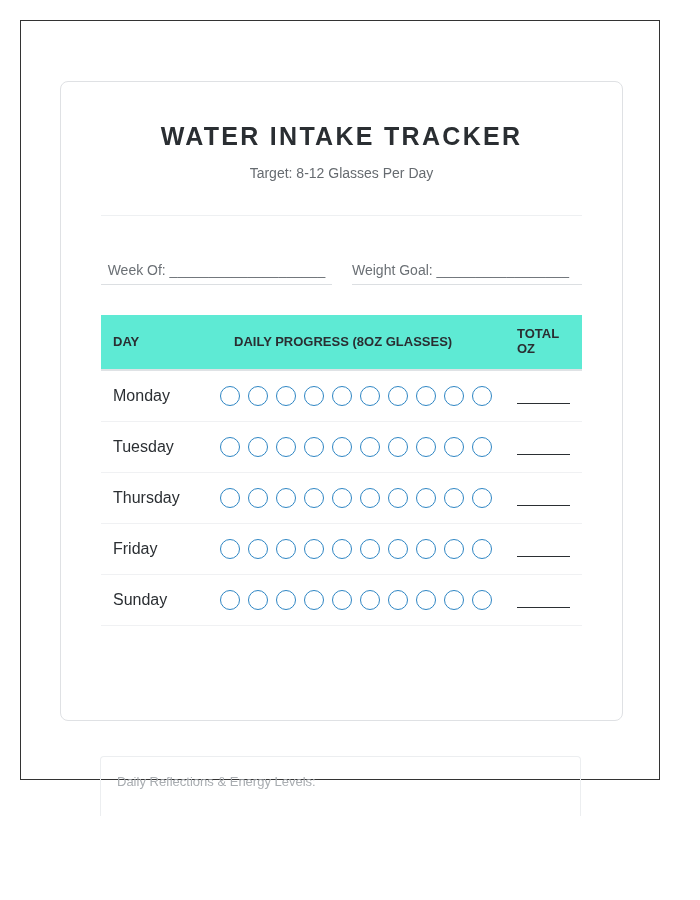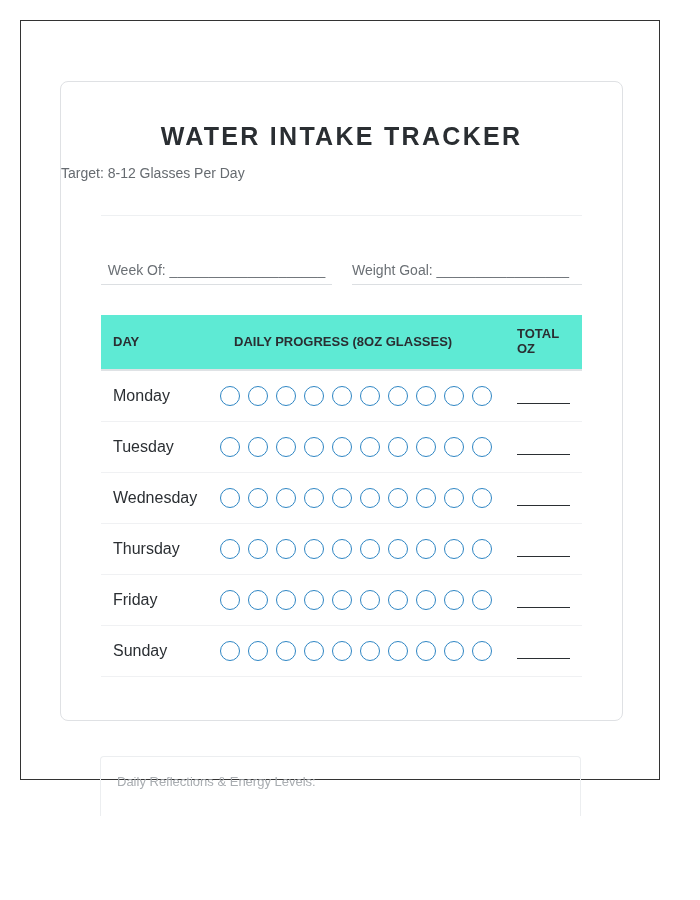--- a/index.html
+++ b/index.html
@@ -9,21 +9,21 @@
              border: 1px solid #333; box-sizing: border-box; }
     .overflow-box { position: absolute; left: 100px; top: 756px; width: 481px; height: 60px;
                     border: 1px solid #eceef0; border-bottom: none; border-radius: 4px 4px 0 0;
                     box-sizing: border-box; }
     .overflow-box .label { position: absolute; left: 16px; top: 17px; font-size: 13px; color: #a9adb1; }
     .card { position: absolute; left: 60px; top: 81px; width: 563px; height: 640px;
             border: 1px solid #dfe1e4; border-radius: 8px; box-sizing: border-box;
             background: #fff; overflow: hidden; }
     .title { position: absolute; left: 0; right: 0; top: 40px; text-align: center;
              font-size: 25px; font-weight: bold; letter-spacing: 2.3px; color: #2a2e32; }
-    .subtitle { position: absolute; left: 0; right: 0; top: 83px; 
+    .subtitle { position: absolute; left: 0; right: 0; top: 83px; text-align: center;
                 font-size: 14px; color: #666b70; }
     .divider { position: absolute; left: 40px; width: 481px; top: 133px; height: 1px; background: #eef0f2; }
     .field { position: absolute; top: 180px; height: 22px; border-bottom: 1px solid #dcdfe2;
              font-size: 14px; color: #6b7075; }
     .field.week { left: 40px; width: 231px; text-align: center; }
     .field.weight { left: 291px; width: 230px; }
     .table { position: absolute; left: 40px; top: 233px; width: 481px; }
     .thead { height: 54px; background: #5eead4; border-bottom: 2px solid #dfe2e5; position: relative;
              font-size: 13px; font-weight: bold; color: #2a2e32; }
     .thead .h-day { position: absolute; left: 12px; top: 19px; }
@@ -93,36 +93,20 @@
             <span class="circle" style="left: 112px;"></span>
             <span class="circle" style="left: 140px;"></span>
             <span class="circle" style="left: 168px;"></span>
             <span class="circle" style="left: 196px;"></span>
             <span class="circle" style="left: 224px;"></span>
             <span class="circle" style="left: 252px;"></span>
           </div>
           <span class="total-line"></span>
         </div>
         <div class="row">
-          <span class="day">Wednesday</span>
-          <div class="circles">
-            <span class="circle" style="left: 0px;"></span>
-            <span class="circle" style="left: 28px;"></span>
-            <span class="circle" style="left: 56px;"></span>
-            <span class="circle" style="left: 84px;"></span>
-            <span class="circle" style="left: 112px;"></span>
-            <span class="circle" style="left: 140px;"></span>
-            <span class="circle" style="left: 168px;"></span>
-            <span class="circle" style="left: 196px;"></span>
-            <span class="circle" style="left: 224px;"></span>
-            <span class="circle" style="left: 252px;"></span>
-          </div>
-          <span class="total-line"></span>
-        </div>
-        <div class="row">
           <span class="day">Thursday</span>
           <div class="circles">
             <span class="circle" style="left: 0px;"></span>
             <span class="circle" style="left: 28px;"></span>
             <span class="circle" style="left: 56px;"></span>
             <span class="circle" style="left: 84px;"></span>
             <span class="circle" style="left: 112px;"></span>
             <span class="circle" style="left: 140px;"></span>
             <span class="circle" style="left: 168px;"></span>
             <span class="circle" style="left: 196px;"></span>

